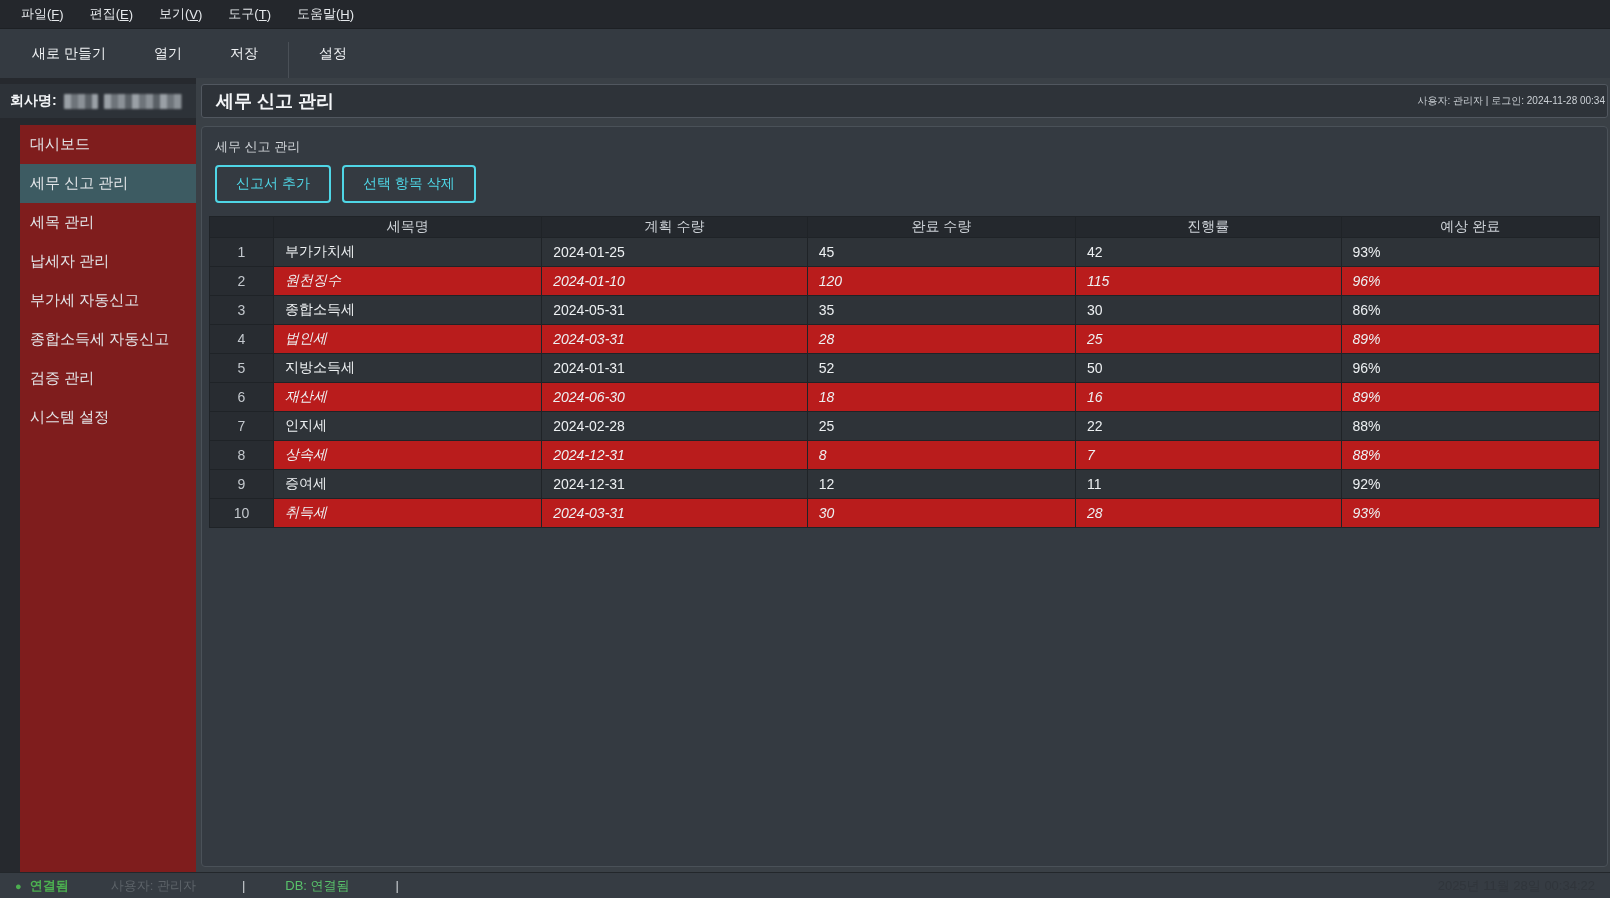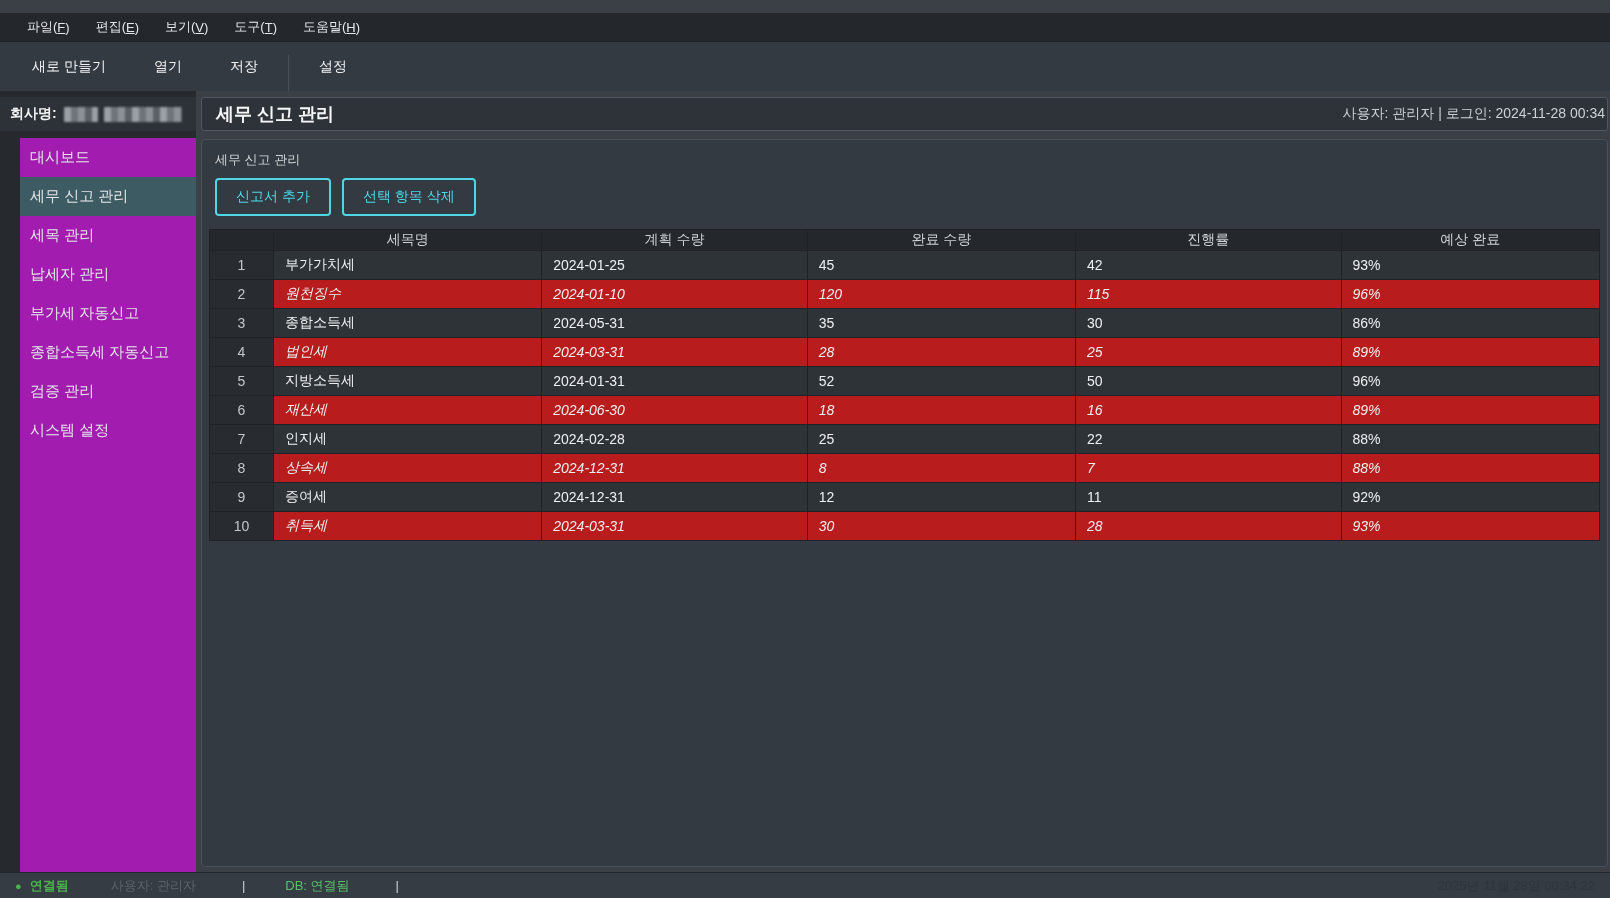--- a/index.html
+++ b/index.html
@@ -11,23 +11,22 @@
     display: flex;
     flex-direction: column;
   }
 
   
   .menubar {
     height: 28px;
     background: #24272c;
     display: flex;
     align-items: center;
-    padding-left: 14px;
-    flex: 0 0 auto;
-    margin-top: 13px;
+    padding-left: 8px;
+    flex: 0 0 auto;
   }
   .menu-item {
     padding: 0 13px;
     font-size: 13px;
     color: #e6e9ec;
     height: 100%;
     display: flex;
     align-items: center;
     cursor: default;
   }
@@ -79,21 +78,21 @@
   }
   .company-label { font-size: 14px; font-weight: bold; color: #f2f4f6; white-space: nowrap; }
   .redact { display: inline-block; height: 15px; margin-left: 7px; border-radius: 1px;
     background:
       repeating-linear-gradient(90deg, #9aa0a6 0 7px, #6e747a 7px 14px, #8b9197 14px 21px, #5a6066 21px 28px);
     filter: blur(1.2px);
   }
   .redact.r1 { width: 34px; }
   .redact.r2 { width: 78px; margin-left: 6px; }
 
-  .nav { margin-top: 7px; flex: 1 1 auto; background: #a21caf; margin-left: 20px; }
+  .nav { margin-top: 7px; flex: 1 1 auto; background: #7f1d1d; margin-left: 20px; }
   .nav-item {
     height: 39px;
     display: flex;
     align-items: center;
     padding-left: 10px;
     font-size: 15px;
     color: #e3e6e9;
     cursor: default;
     white-space: nowrap;
   }
@@ -111,21 +110,21 @@
     flex: 0 0 auto;
     background: #2e3339;
     border: 1px solid #51575f;
     border-radius: 3px;
     display: flex;
     align-items: center;
     justify-content: space-between;
     padding: 0 2px 0 14px;
   }
   .page-title { font-size: 18px; font-weight: bold; color: #f4f6f8; white-space: nowrap; }
-  .user-info { font-size: 14px; color: #ccd1d6; white-space: nowrap; }
+  .user-info { font-size: 10px; color: #ccd1d6; white-space: nowrap; }
 
   .content-panel {
     flex: 1 1 auto;
     margin-top: 8px;
     background: #343a41;
     border: 1px solid #4a5158;
     border-radius: 4px;
     padding: 9px 7px;
     min-height: 0;
   }

